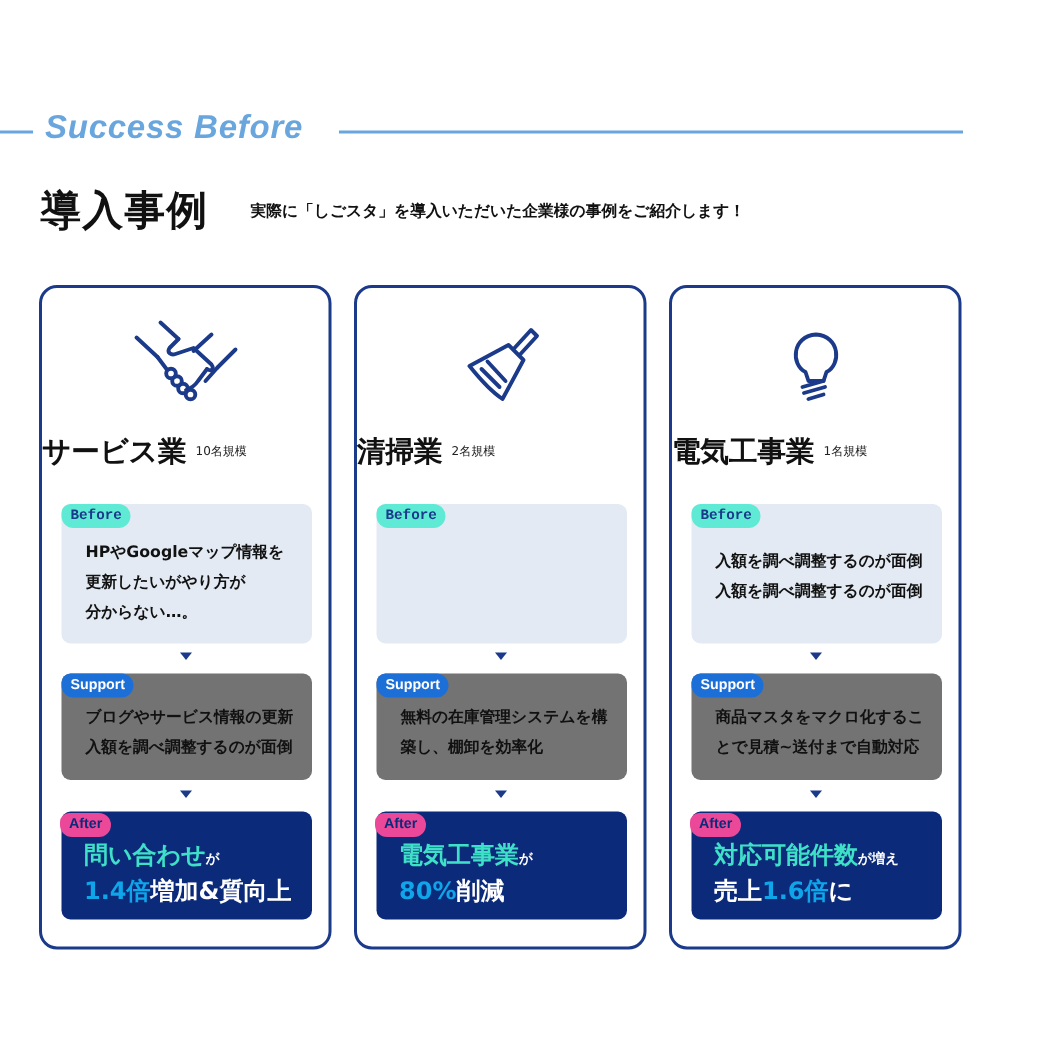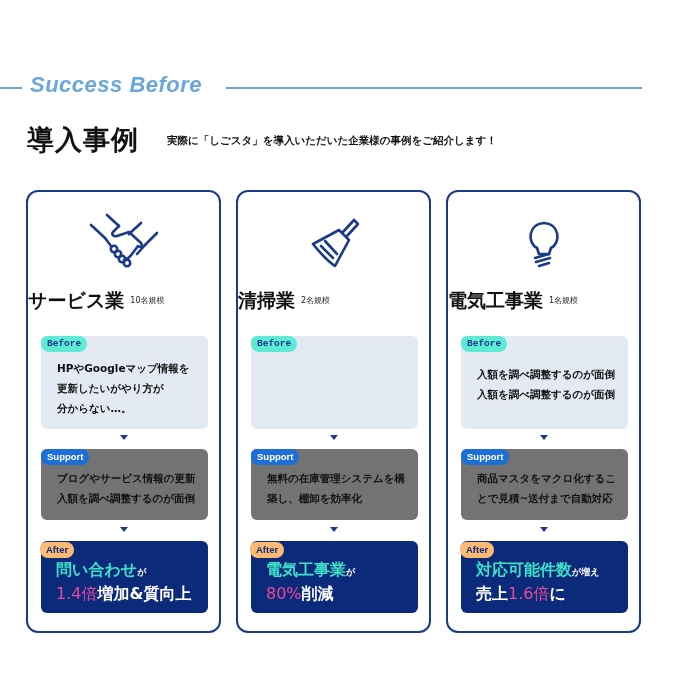--- a/index.html
+++ b/index.html
@@ -24,35 +24,35 @@
   .industry .scale { font-size: 8px; color: #222; margin-left: 6px; vertical-align: 4px; }
 
   .box { position: absolute; left: 13px; width: 167px; border-radius: 6px; }
   .box.before { top: 144px; height: 93px; background: #e3eaf3; }
   .box.support { top: 257px; height: 71px; background: #737373; }
   .box.after { top: 349px; height: 72px; background: #0c2a7a; }
 
   .tag { position: absolute; left: 0; top: 0; height: 16px; padding: 0 6px; border-radius: 8px; font-family: "Liberation Sans", sans-serif; font-weight: bold; font-size: 9.5px; line-height: 16px; }
   .tag.before { background: #5eead4; color: #1b3a8a; border-radius: 6px 8px 8px 8px; font-family: Liberation Mono, monospace; }
   .tag.support { background: #1d6fd8; color: #fff; border-radius: 6px 8px 8px 8px; }
-  .tag.after { background: #fdba74; color: #0c2a7a; border-radius: 6px 8px 8px 8px; left: -1px; top: 1px; text-align: right; }
+  .tag.after { background: #ec4899; color: #0c2a7a; border-radius: 6px 8px 8px 8px; left: -1px; top: 1px; text-align: right; }
 
   .box-text { position: absolute; left: 16px; right: 8px; font-size: 10.5px; font-weight: bold; line-height: 20px; color: #111; }
   .box.before .box-text { top: 22px; }
   .box.before .box-text.centered { top: 28px; }
   .box.support .box-text { top: 19px; }
 
   .arrow { position: absolute; left: 50%; transform: translateX(-50%); width: 0; height: 0; border-left: 4px solid transparent; border-right: 4px solid transparent; border-top: 5px solid #1b3a8a; }
   .arrow.a1 { top: 243px; }
   .arrow.a2 { top: 335px; }
 
   .after-line1 { position: absolute; left: 15px; top: 19px; white-space: nowrap; }
   .after-line2 { position: absolute; left: 15px; top: 43px; white-space: nowrap; }
   .hl-teal { color: #3ee0c8; font-size: 16px; font-weight: bold; }
-  .hl-yellow { color: #ec4899; font-size: 16px; font-weight: normal; }
+  .hl-yellow { color: #0ea5e9; font-size: 16px; font-weight: bold; }
   .txt-white { color: #ffffff; font-size: 16px; font-weight: bold; margin-top: 40px; }
   .txt-white-sm { color: #ffffff; font-size: 9px; font-weight: bold; }
 </style>
 </head>
 <body>
 
 <div class="header-line-left"></div>
 <div class="header-en">Success Before</div>
 <div class="header-line-right"></div>
 

